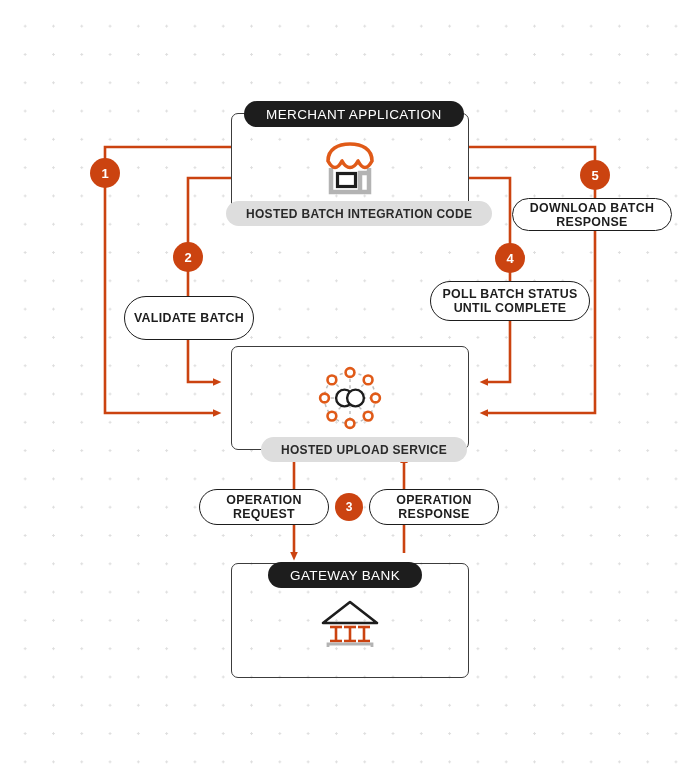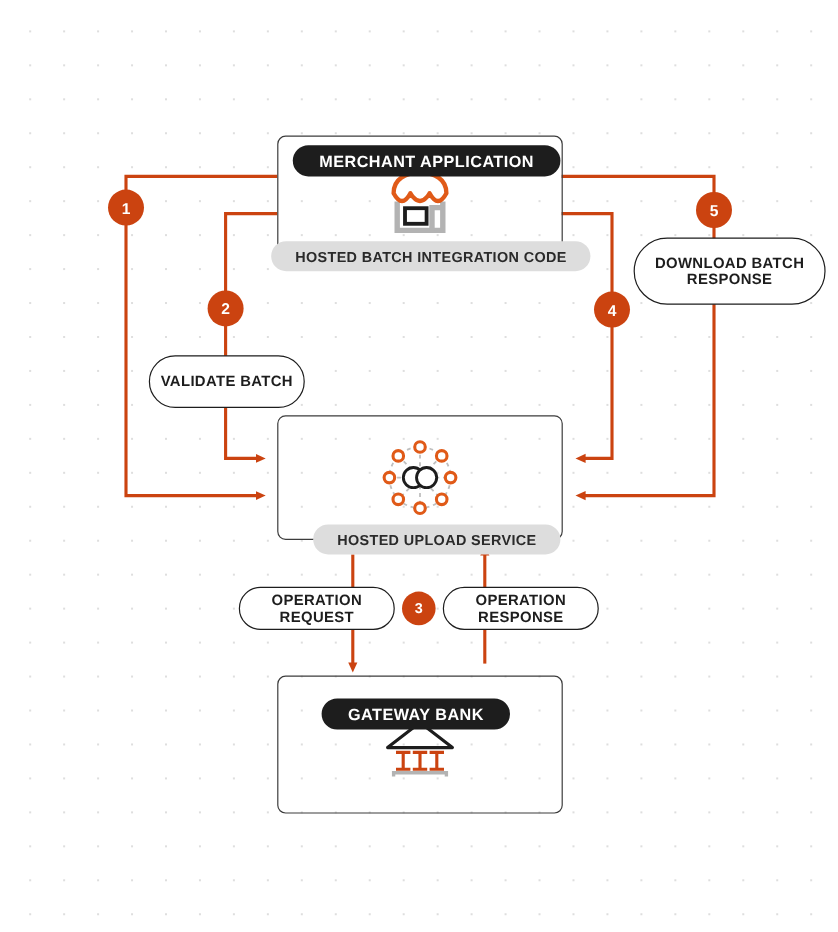--- a/index.html
+++ b/index.html
@@ -36,29 +36,28 @@
     border-radius: 7px;
     background: transparent;
   }
   .node-title {
     position: absolute;
     box-sizing: border-box;
     background: #1d1d1d;
     color: #ffffff;
     border-radius: 999px;
     font-size: 13.5px;
-    font-weight: bold;
+    font-weight: normal;
     letter-spacing: 0.4px;
     display: flex;
     align-items: center;
     justify-content: center;
     white-space: nowrap;
     padding: 0 22px;
     height: 26px;
-    margin-top: 20px;
   }
   .node-sub {
     position: absolute;
     box-sizing: border-box;
     background: #dddddd;
     color: #2a2a2a;
     border-radius: 999px;
     font-size: 12px;
     font-weight: bold;
     letter-spacing: 0.3px;
@@ -224,22 +223,24 @@
 
       <path d="M11,50 L11,47 L55,47 L55,50" fill="none" stroke="#b3b3b3" stroke-width="2.8"></path>
     </svg>
   </div>
 
   <div class="node-title" style="left:268px; top:562px;">GATEWAY BANK</div>
 
 
   <div class="pill" style="left:124px; top:296px; width:130px; height:44px;">VALIDATE BATCH</div>
 
-
-  <div class="pill" style="left:528px; top:198px; width:160px; height:56px;">DOWNLOAD BATCH
+  <div class="pill" style="left:430px; top:281px; width:160px; height:40px;">POLL BATCH STATUS
+UNTIL COMPLETE</div>
+
+  <div class="pill" style="left:512px; top:198px; width:160px; height:33px;">DOWNLOAD BATCH
 RESPONSE</div>
 
   <div class="pill" style="left:199px; top:489px; width:130px; height:36px;">OPERATION
 REQUEST</div>
 
   <div class="pill" style="left:369px; top:489px; width:130px; height:36px;">OPERATION
 RESPONSE</div>
 
   <div class="badge" style="left:90px; top:158px; width:30px; height:30px;">1</div>
 

